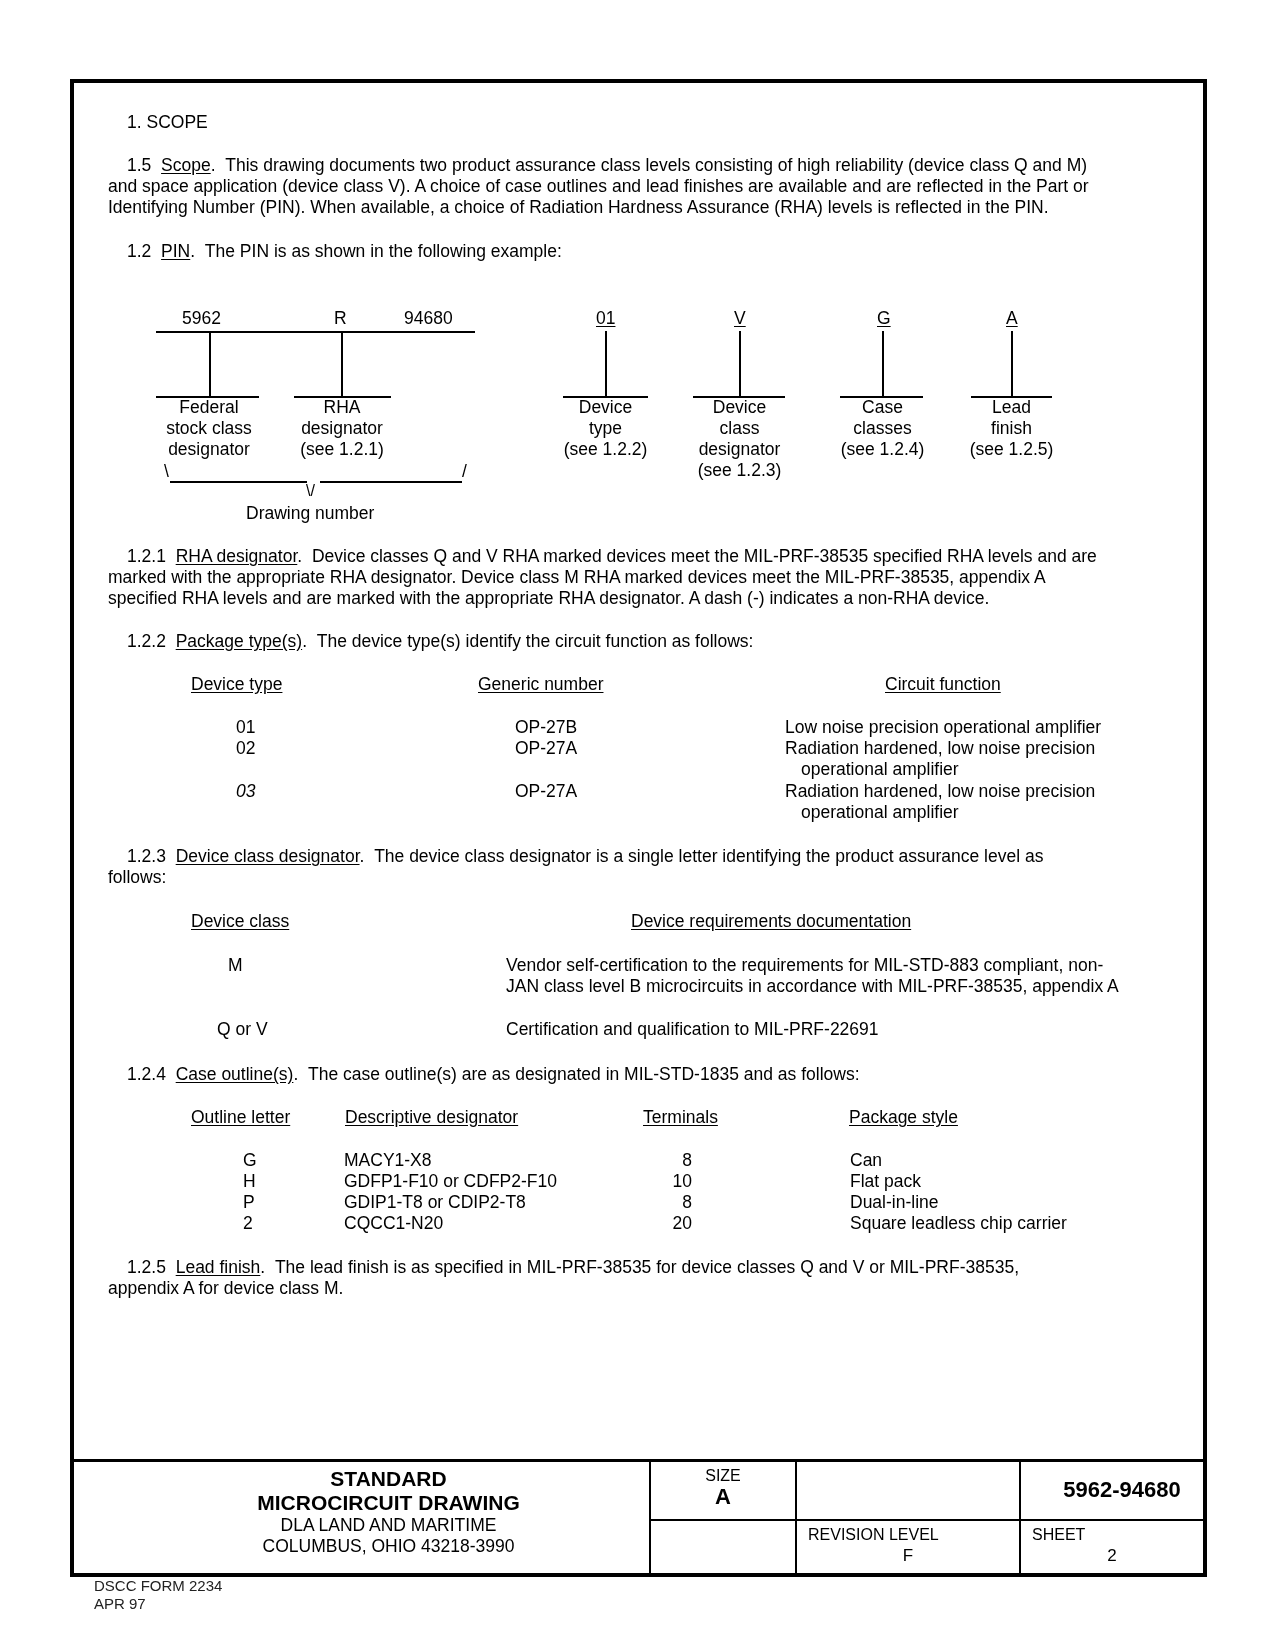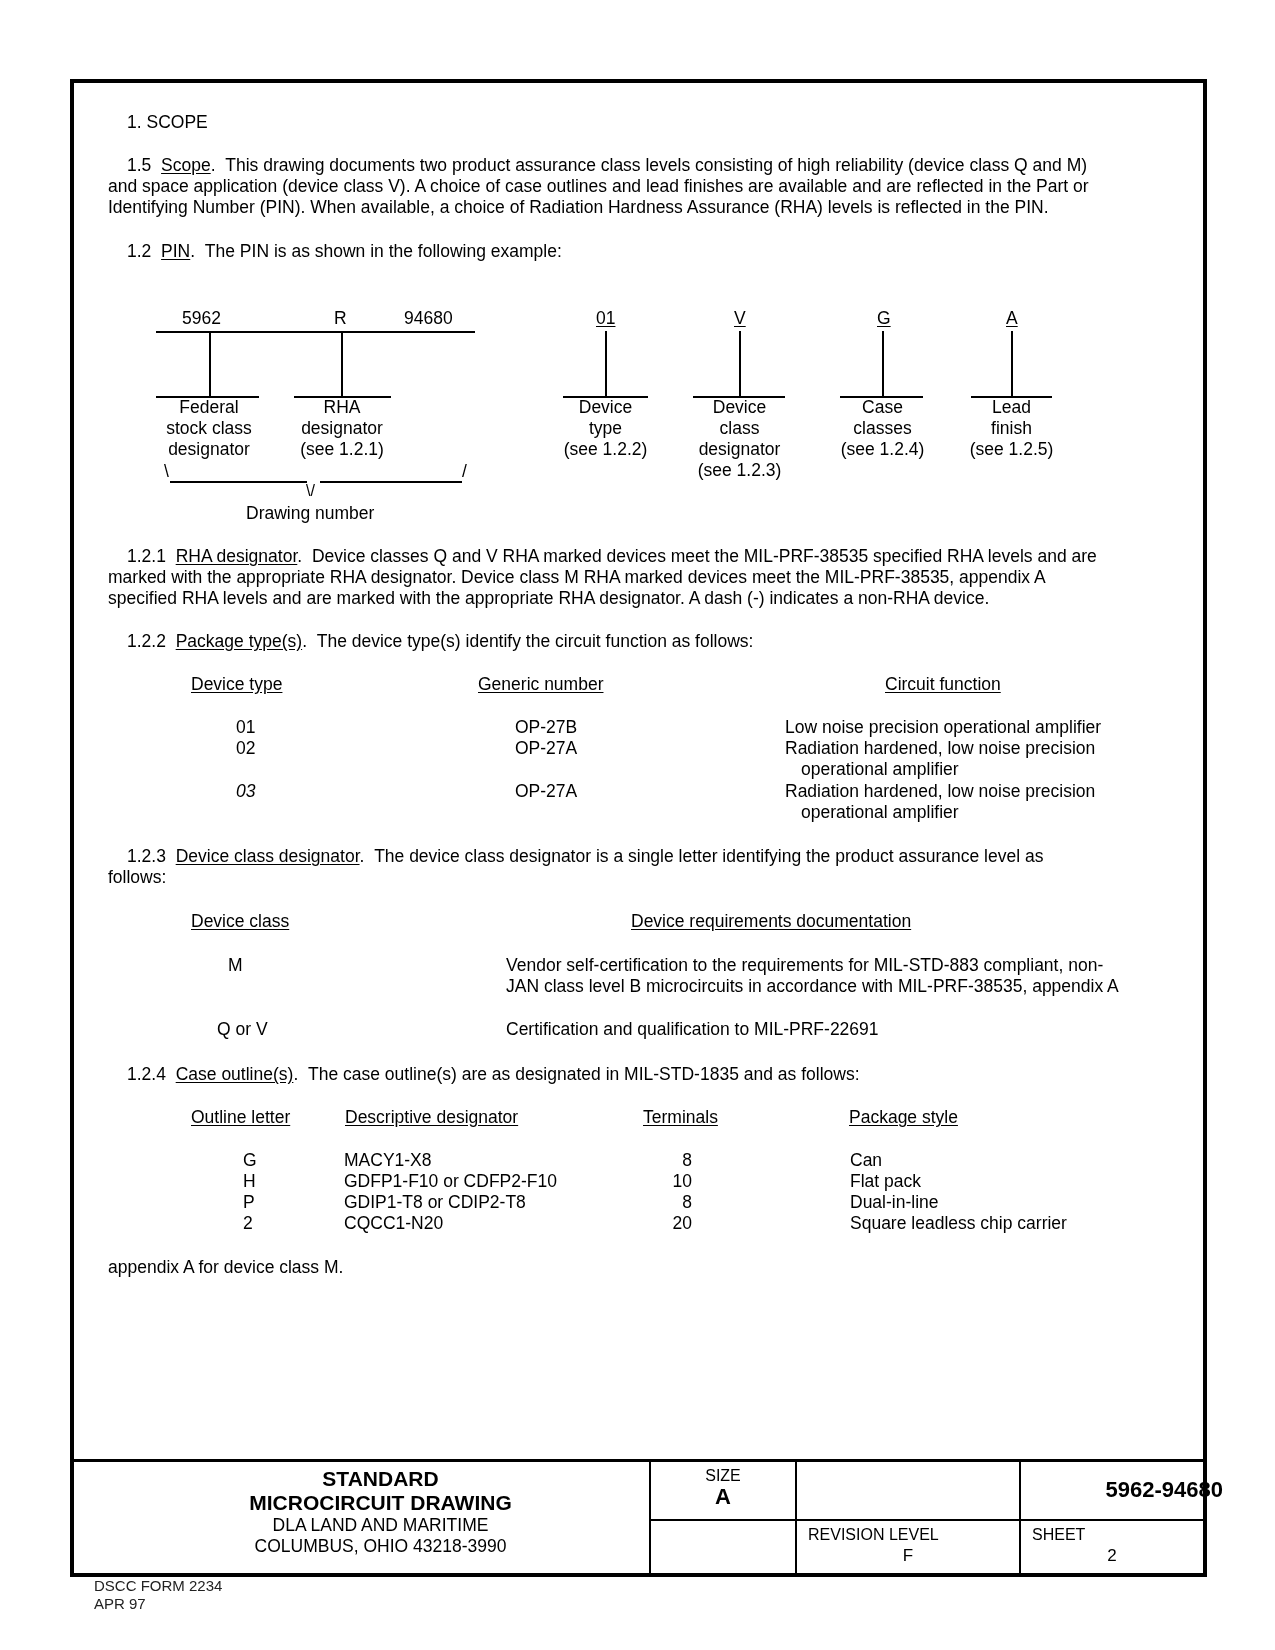--- a/index.html
+++ b/index.html
@@ -170,43 +170,44 @@
   <div class="abs" style="left:650px;top:1192px;width:42px;text-align:right;">8</div>
   <div class="abs" style="left:850px;top:1192px;">Dual-in-line</div>
 
   <div class="abs" style="left:243px;top:1213px;">2</div>
   <div class="abs" style="left:344px;top:1213px;">CQCC1-N20</div>
   <div class="abs" style="left:650px;top:1213px;width:42px;text-align:right;">20</div>
   <div class="abs" style="left:850px;top:1213px;">Square leadless chip carrier</div>
 </div>
 
 <div class="para" style="top:1257px;">
+  <div><span style="padding-left:19px">1.2.5</span>&nbsp;&nbsp;<span class="u">Lead finish</span>.&nbsp;&nbsp;<span>The lead finish is as specified in MIL-PRF-38535 for device classes Q and V or MIL-PRF-38535,</span></div>
   <div>appendix A for device class M.</div>
 </div>
 
 <div>
   <div class="hl" style="left:72px;top:1459px;width:1131px;height:3px;"></div>
   <div class="hl" style="left:649px;top:1519px;width:554px;"></div>
   <div class="vl" style="left:649px;top:1461px;height:112px;"></div>
   <div class="vl" style="left:795px;top:1461px;height:112px;"></div>
   <div class="vl" style="left:1019px;top:1461px;height:112px;"></div>
 
-  <div class="tb center" style="left:66px;top:1467px;width:629px;">
+  <div class="tb center" style="left:74px;top:1467px;width:629px;">
     <div class="bold" style="font-size:21px;line-height:24px;">STANDARD</div>
     <div class="bold" style="font-size:21px;line-height:24px;">MICROCIRCUIT DRAWING</div>
     <div style="line-height:21px;">DLA LAND AND MARITIME</div>
     <div style="line-height:21px;">COLUMBUS, OHIO 43218-3990</div>
   </div>
 
   <div class="tb center" style="left:651px;top:1466px;width:144px;">
     <div style="font-size:16px;line-height:19px;">SIZE</div>
     <div class="bold" style="font-size:22px;line-height:24px;">A</div>
   </div>
 
-  <div class="tb center bold" style="left:1021px;top:1477px;width:202px;font-size:22px;line-height:26px;text-align:right;">5962-94680</div>
+  <div class="tb center bold" style="left:1021px;top:1477px;width:202px;font-size:22px;line-height:26px;">5962-94680</div>
 
   <div class="tb" style="left:808px;top:1525px;font-size:16px;line-height:20px;">REVISION LEVEL</div>
   <div class="tb center" style="left:797px;top:1546px;width:222px;font-size:17px;line-height:20px;">F</div>
 
   <div class="tb" style="left:1032px;top:1525px;font-size:16px;line-height:20px;">SHEET</div>
   <div class="tb center" style="left:1021px;top:1546px;width:182px;font-size:17px;line-height:20px;">2</div>
 </div>
 
 <div class="abs" style="left:94px;top:1577px;font-size:15px;line-height:18px;color:#222;">
   <div>DSCC FORM 2234</div>

